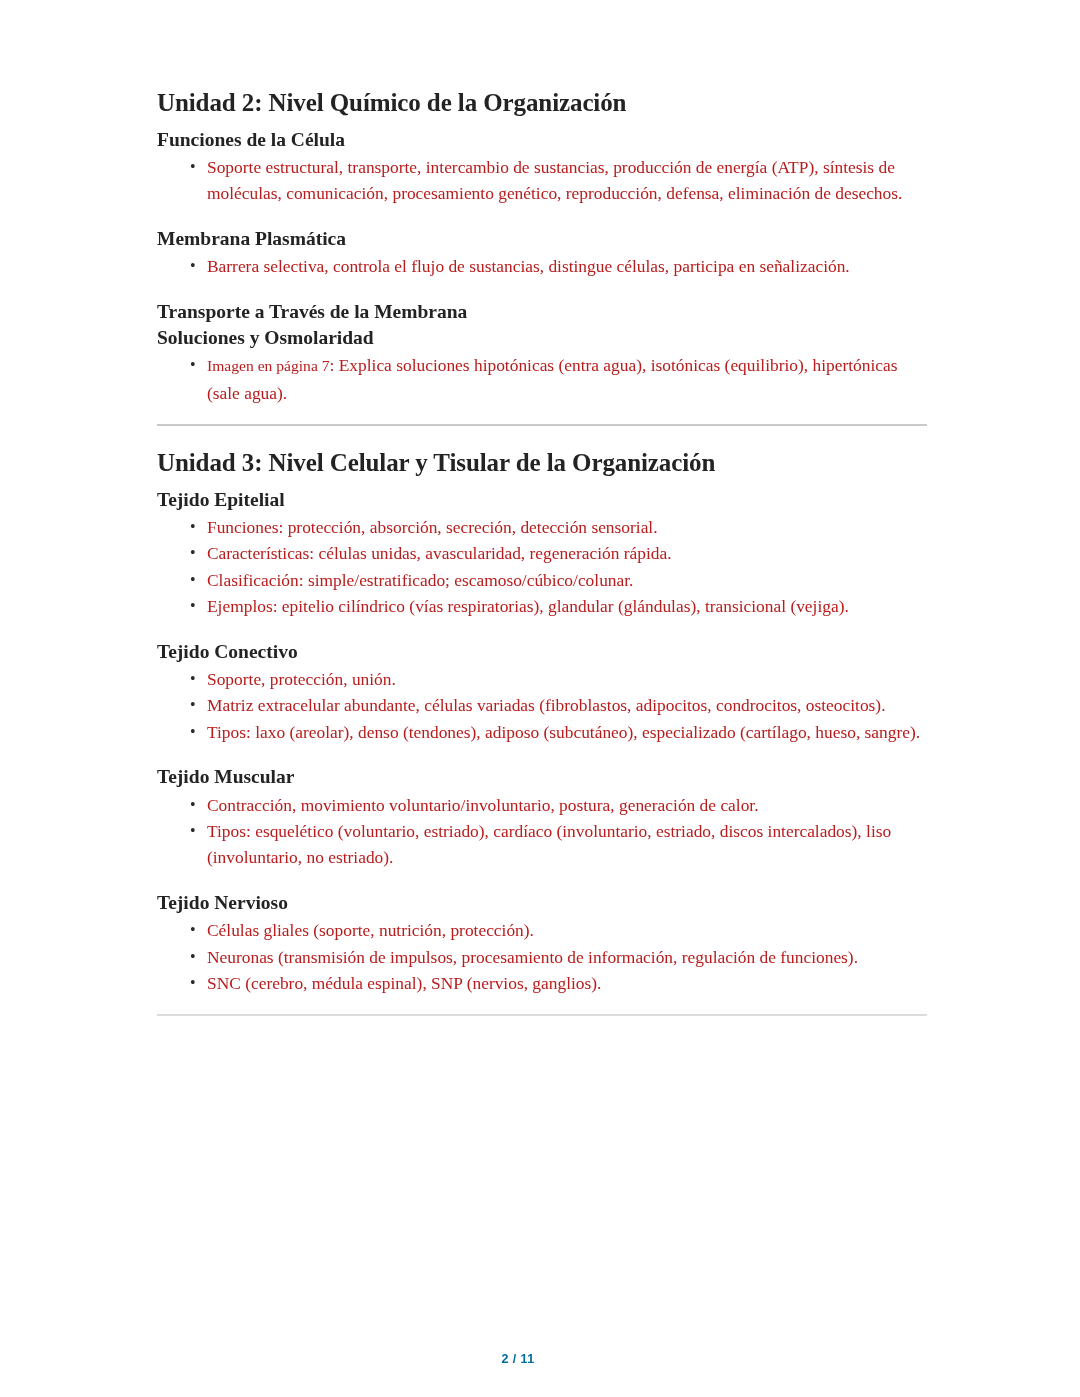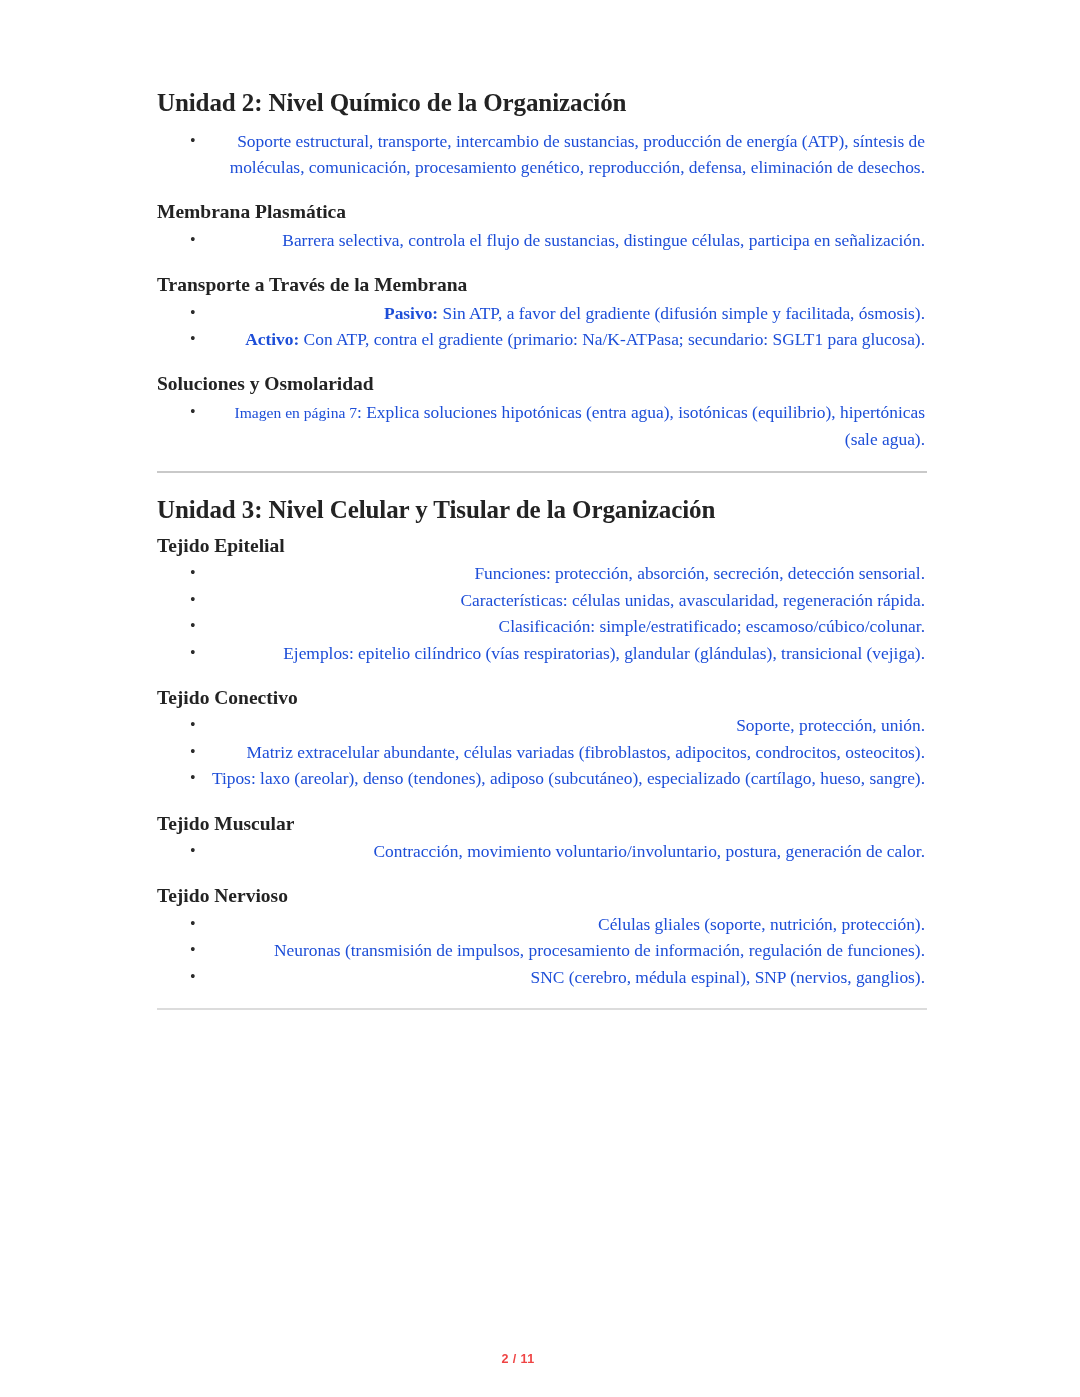--- a/index.html
+++ b/index.html
@@ -49,22 +49,22 @@
     margin: 0 0 20px 0;
     padding: 0;
   }
   ul.bullets.tight { margin-bottom: 18px; }
   ul.bullets li {
     position: relative;
     font-size: 17.4px;
     line-height: 26.4px;
     padding-left: 50px;
     margin: 0;
-    color: #1d4ed8;
-    text-align: right;
+    color: #b91c1c;
+    text-align: left;
   }
   ul.bullets li::before {
     content: "\2022";
     position: absolute;
     left: 33px;
     top: 0;
     font-size: 16px;
     line-height: 26.4px;
     color: #2b2b2b;
   }
@@ -98,59 +98,52 @@
   
   .footer {
     position: absolute;
     left: 0;
     top: 1352px;
     width: 1036px;
     text-align: center;
     font-family: "Liberation Sans", "DejaVu Sans", sans-serif;
     font-size: 12.5px;
     font-weight: bold;
-    color: #ef4444;
+    color: #0369a1;
     letter-spacing: 0.4px;
   }
 </style>
 </head>
 <body>
 
 <div class="page">
 
   <section class="unit-block">
     <h1 class="unit-title">Unidad 2: Nivel Químico de la Organización</h1>
 
     <div class="sub-block">
+      <h2 class="sub-title">Funciones de la Célula</h2>
       <ul class="bullets">
         <li>
           <span>Soporte estructural, transporte, intercambio de sustancias, producción de energía (ATP), síntesis de moléculas, comunicación, procesamiento genético, reproducción, defensa, eliminación de desechos.</span>
         </li>
       </ul>
     </div>
 
     <div class="sub-block">
       <h2 class="sub-title">Membrana Plasmática</h2>
       <ul class="bullets">
         <li>
           <span>Barrera selectiva, controla el flujo de sustancias, distingue células, participa en señalización.</span>
         </li>
       </ul>
     </div>
 
     <div class="sub-block">
       <h2 class="sub-title">Transporte a Través de la Membrana</h2>
-      <ul class="bullets">
-        <li>
-          <span class="lead">Pasivo:</span><span> Sin ATP, a favor del gradiente (difusión simple y facilitada, ósmosis).</span>
-        </li>
-        <li>
-          <span class="lead">Activo:</span><span> Con ATP, contra el gradiente (primario: Na/K-ATPasa; secundario: SGLT1 para glucosa).</span>
-        </li>
-      </ul>
     </div>
 
     <div class="sub-block">
       <h2 class="sub-title">Soluciones y Osmolaridad</h2>
       <ul class="bullets tight">
         <li>
           <span class="ital">Imagen en página 7</span><span>: Explica soluciones hipotónicas (entra agua), isotónicas (equilibrio), hipertónicas (sale agua).</span>
         </li>
       </ul>
     </div>
@@ -177,20 +170,21 @@
         <li><span>Soporte, protección, unión.</span></li>
         <li><span>Matriz extracelular abundante, células variadas (fibroblastos, adipocitos, condrocitos, osteocitos).</span></li>
         <li><span>Tipos: laxo (areolar), denso (tendones), adiposo (subcutáneo), especializado (cartílago, hueso, sangre).</span></li>
       </ul>
     </div>
 
     <div class="sub-block">
       <h2 class="sub-title">Tejido Muscular</h2>
       <ul class="bullets">
         <li><span>Contracción, movimiento voluntario/involuntario, postura, generación de calor.</span></li>
+        <li><span>Tipos: esquelético (voluntario, estriado), cardíaco (involuntario, estriado, discos intercalados), liso (involuntario, no estriado).</span></li>
       </ul>
     </div>
 
     <div class="sub-block">
       <h2 class="sub-title">Tejido Nervioso</h2>
       <ul class="bullets tight">
         <li><span>Células gliales (soporte, nutrición, protección).</span></li>
         <li><span>Neuronas (transmisión de impulsos, procesamiento de información, regulación de funciones).</span></li>
         <li><span>SNC (cerebro, médula espinal), SNP (nervios, ganglios).</span></li>
       </ul>

